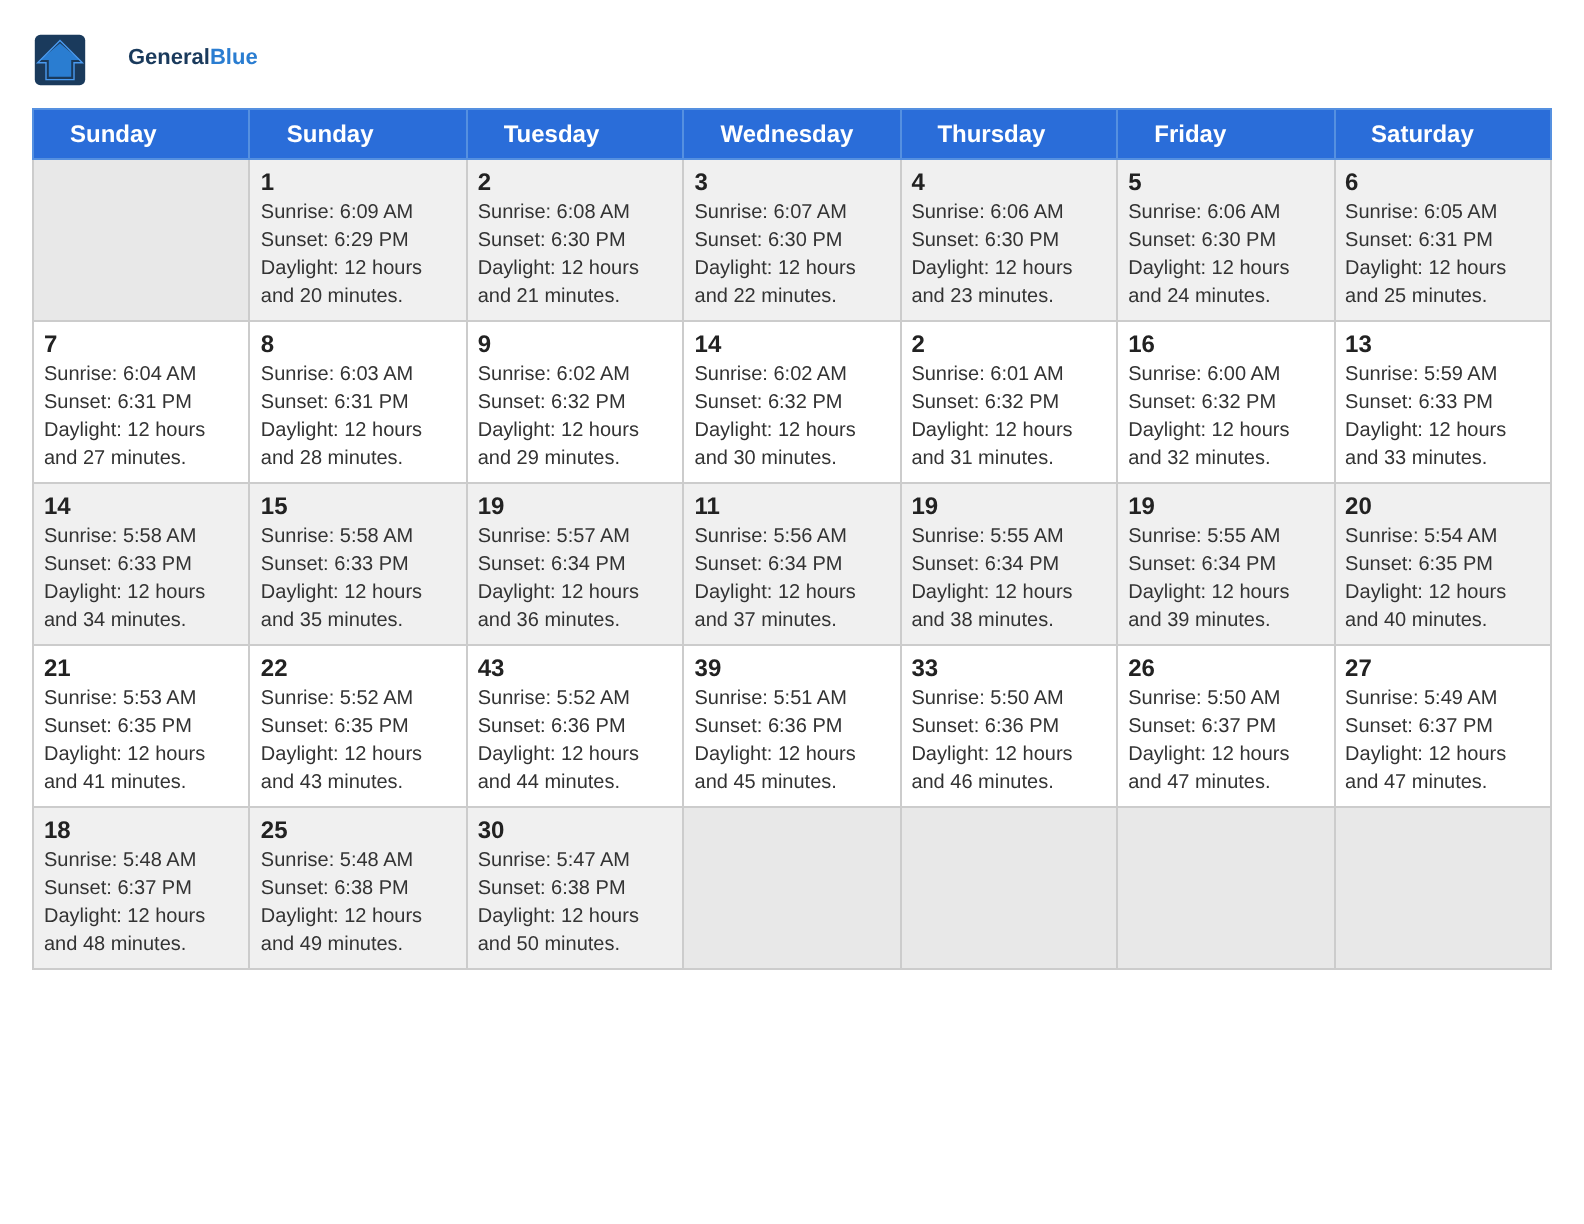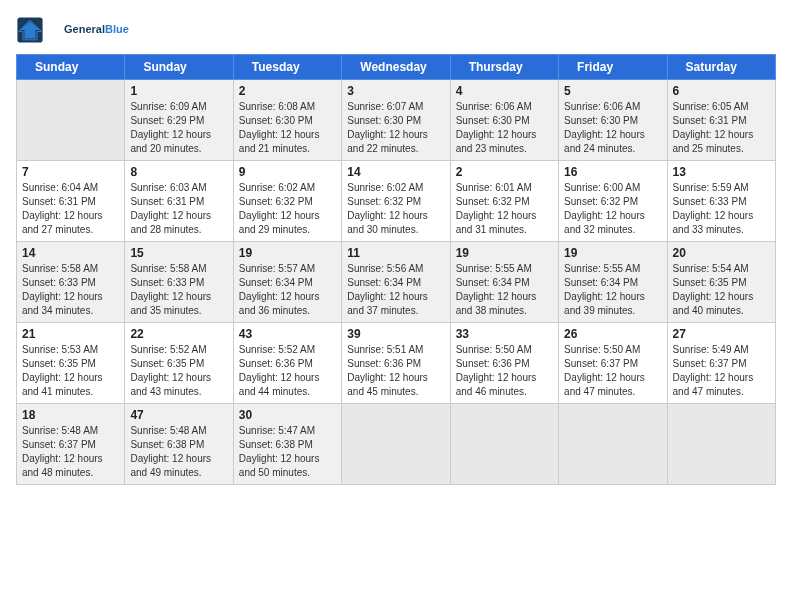--- a/index.html
+++ b/index.html
@@ -241,21 +241,21 @@
           <span class="day-num">27</span>
           <div class="day-info">Sunrise: 5:49 AM<br>Sunset: 6:37 PM<br>Daylight: 12 hours<br>and 47 minutes.</div>
         </td>
       </tr>
       <tr class="row-shaded">
         <td>
           <span class="day-num">18</span>
           <div class="day-info">Sunrise: 5:48 AM<br>Sunset: 6:37 PM<br>Daylight: 12 hours<br>and 48 minutes.</div>
         </td>
         <td>
-          <span class="day-num">47</span>
+          <span class="day-num">25</span>
           <div class="day-info">Sunrise: 5:48 AM<br>Sunset: 6:38 PM<br>Daylight: 12 hours<br>and 49 minutes.</div>
         </td>
         <td>
           <span class="day-num">30</span>
           <div class="day-info">Sunrise: 5:47 AM<br>Sunset: 6:38 PM<br>Daylight: 12 hours<br>and 50 minutes.</div>
         </td>
         <td class="empty-cell"></td>
         <td class="empty-cell"></td>
         <td class="empty-cell"></td>
         <td class="empty-cell"></td>

